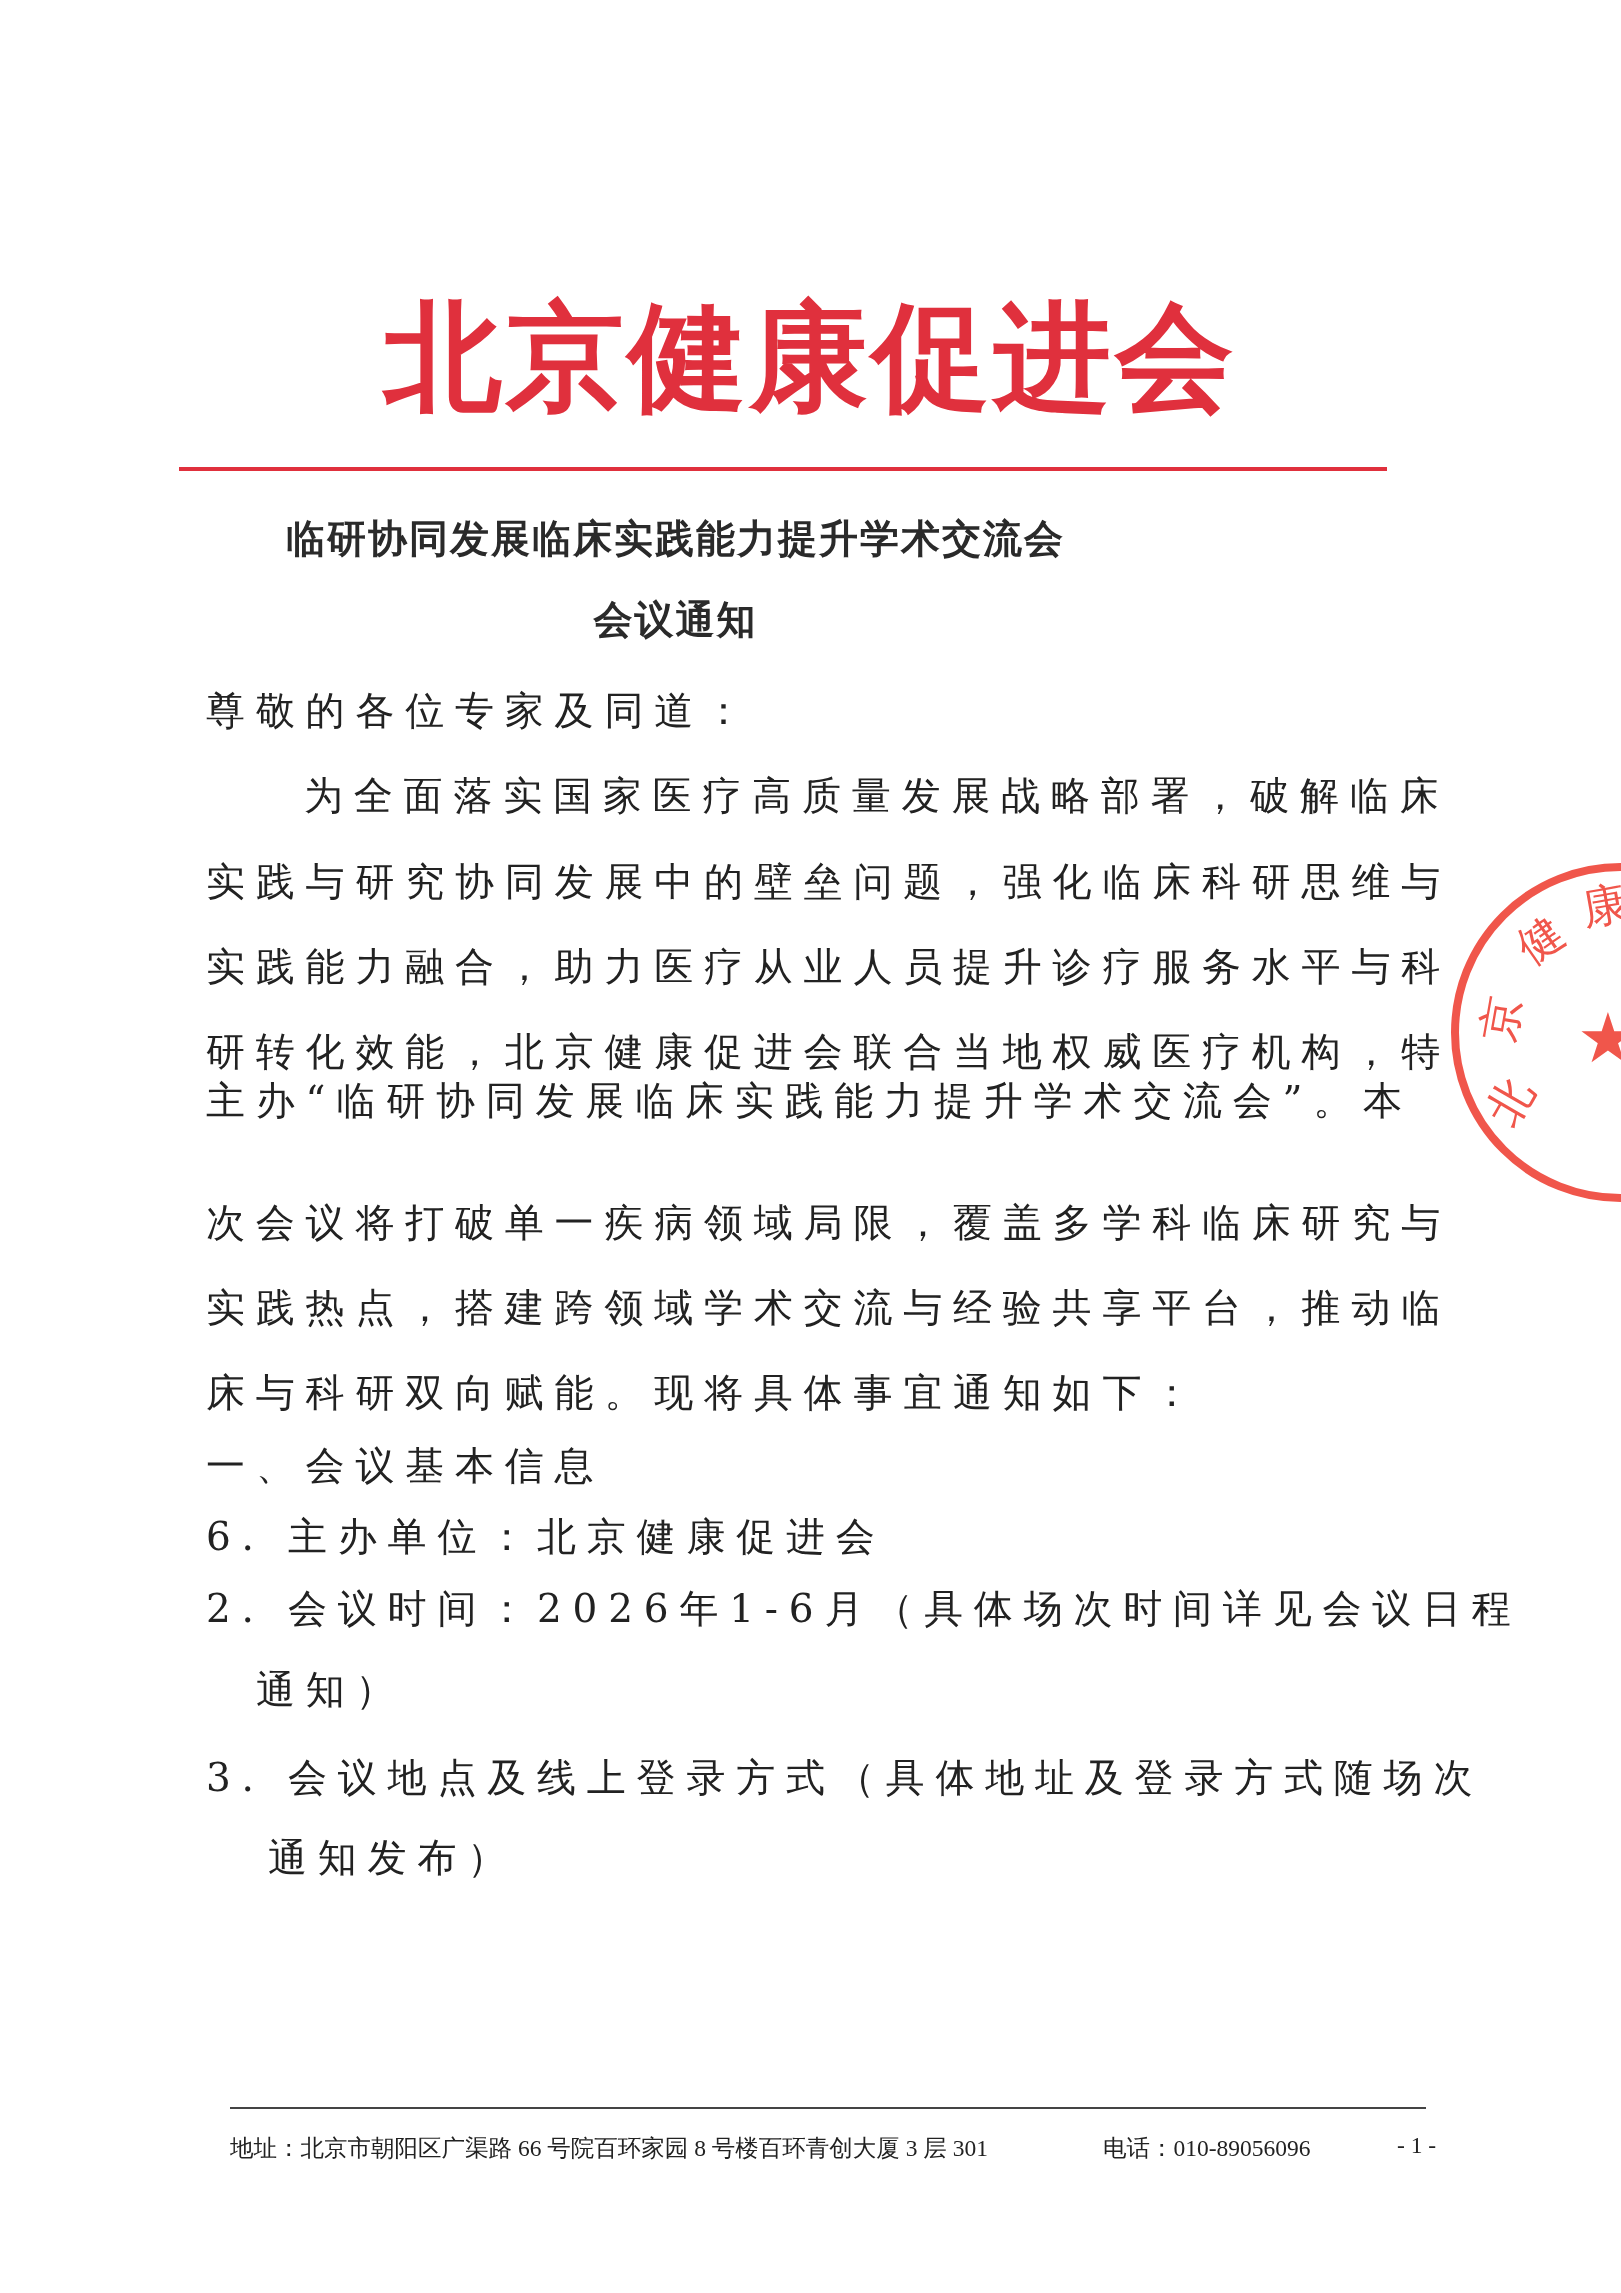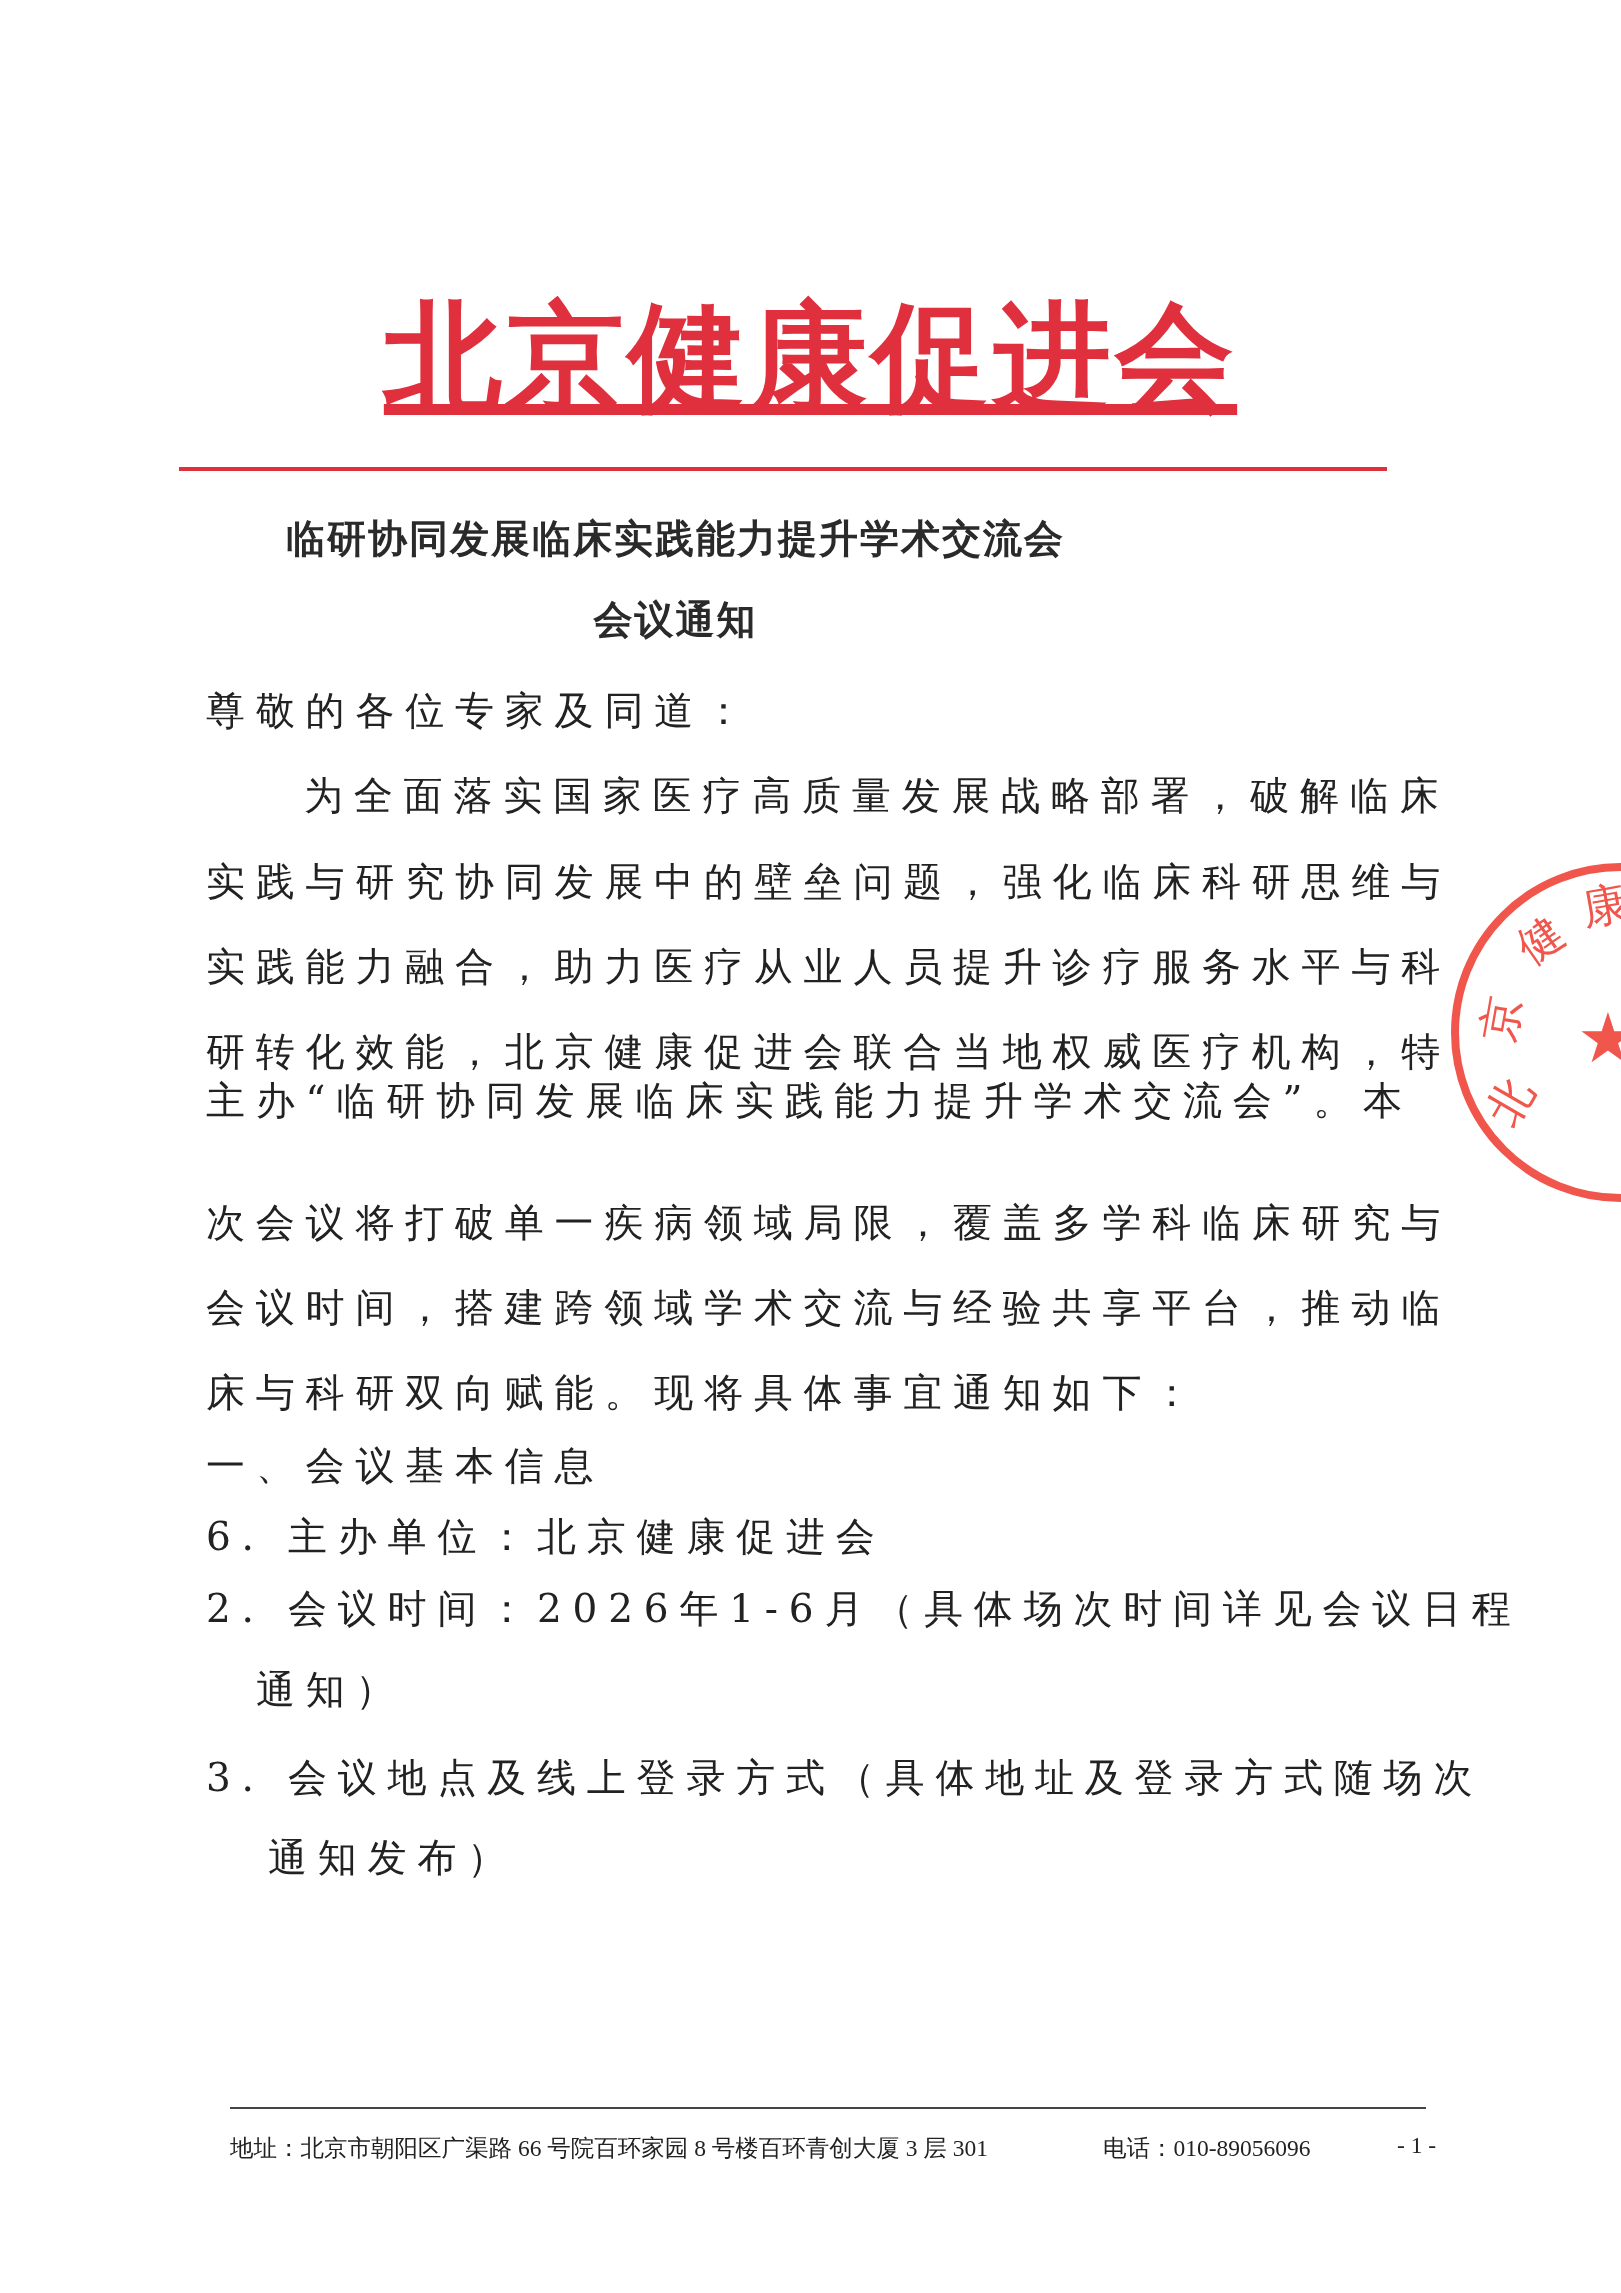--- a/index.html
+++ b/index.html
@@ -1,20 +1,20 @@
 <!DOCTYPE html>
 <html><head>
 <meta charset="utf-8">
 <style>
   html, body { margin:0; padding:0; background:#fff; }
   body { width:1621px; height:2294px; position:relative; overflow:hidden;
          font-family:"DejaVu Serif","Liberation Serif",serif; color:#222; }
   .masthead { position:absolute; left:0; width:1621px; top:284px; text-align:center;
               font-family:"DejaVu Sans","Liberation Sans",sans-serif; font-weight:bold;
-              font-size:118px; letter-spacing:3.9px; color:#e0303d; line-height:147px;text-decoration:underline; }
+              font-size:118px; letter-spacing:3.9px; color:#e0303d; line-height:147px; }
   .red-rule { position:absolute; left:179px; width:1208px; top:467px; height:3.9px; background:#e0303d; }
   .title { position:absolute; left:0; width:1351px; text-align:center; font-weight:bold;
            font-size:39px; color:#2a2a2a; letter-spacing:2px; }
   .t1 { top:512px; } .t2 { top:593px; }
   .line { position:absolute; left:206px; width:1225px; font-size:39px; letter-spacing:10.8px;
           white-space:nowrap; line-height:49px; color:#222; }
   .footer-rule { position:absolute; left:230px; width:1196px; top:2107px; height:2px; background:#444; }
   .footer { position:absolute; top:2132px; font-size:23.5px; color:#222; white-space:nowrap;
             font-family:"Liberation Serif","DejaVu Serif",serif; }
   .stamp { position:absolute; left:1451px; top:863px; width:323px; height:323px; border-radius:50%;
@@ -31,21 +31,21 @@
 <div class="title t2">会议通知</div>
 
 <div class="line" style="top:686px">尊敬的各位专家及同道：</div>
 
 <div class="line" style="top:771px;left:304px">为全面落实国家医疗高质量发展战略部署，破解临床</div>
 <div class="line" style="top:857px">实践与研究协同发展中的壁垒问题，强化临床科研思维与</div>
 <div class="line" style="top:942px">实践能力融合，助力医疗从业人员提升诊疗服务水平与科</div>
 <div class="line" style="top:1027px">研转化效能，北京健康促进会联合当地权威医疗机构，特</div>
 <div class="line" style="top:1076px">主办“临研协同发展临床实践能力提升学术交流会”。本</div>
 <div class="line" style="top:1198px">次会议将打破单一疾病领域局限，覆盖多学科临床研究与</div>
-<div class="line" style="top:1283px">会议时间，搭建跨领域学术交流与经验共享平台，推动临</div>
+<div class="line" style="top:1283px">实践热点，搭建跨领域学术交流与经验共享平台，推动临</div>
 <div class="line" style="top:1368px">床与科研双向赋能。现将具体事宜通知如下：</div>
 
 <div class="line" style="top:1441px">一、会议基本信息</div>
 
 <div class="line" style="top:1512px">6. 主办单位：北京健康促进会</div>
 <div class="line" style="top:1584px">2. 会议时间：2026年1-6月（具体场次时间详见会议日程</div>
 <div class="line" style="top:1665px;left:256px">通知）</div>
 <div class="line" style="top:1753px">3. 会议地点及线上登录方式（具体地址及登录方式随场次</div>
 <div class="line" style="top:1833px;left:268px">通知发布）</div>
 

